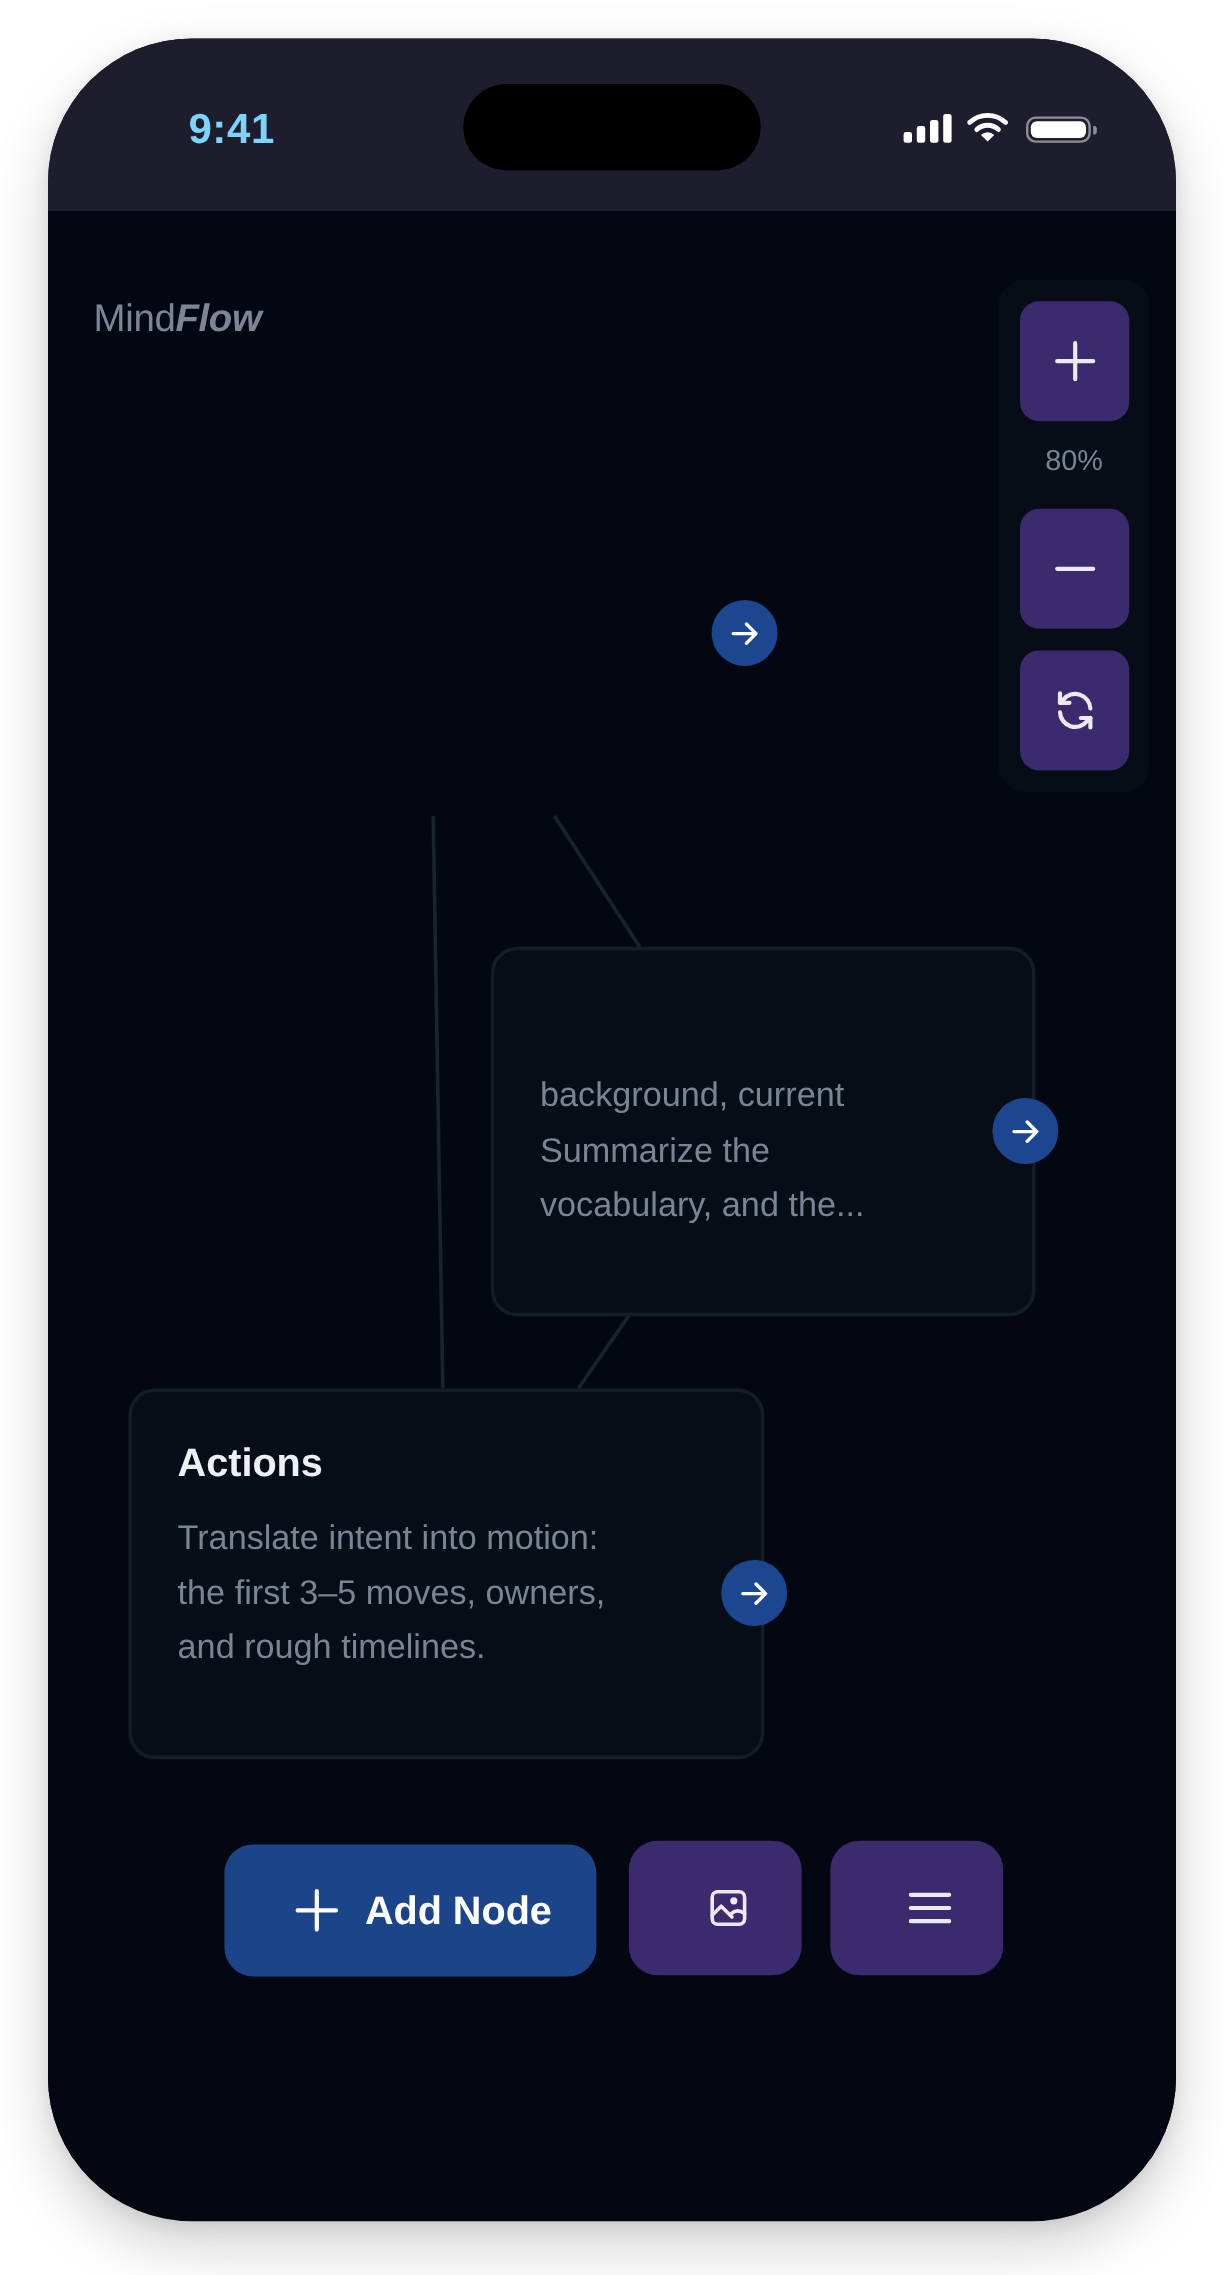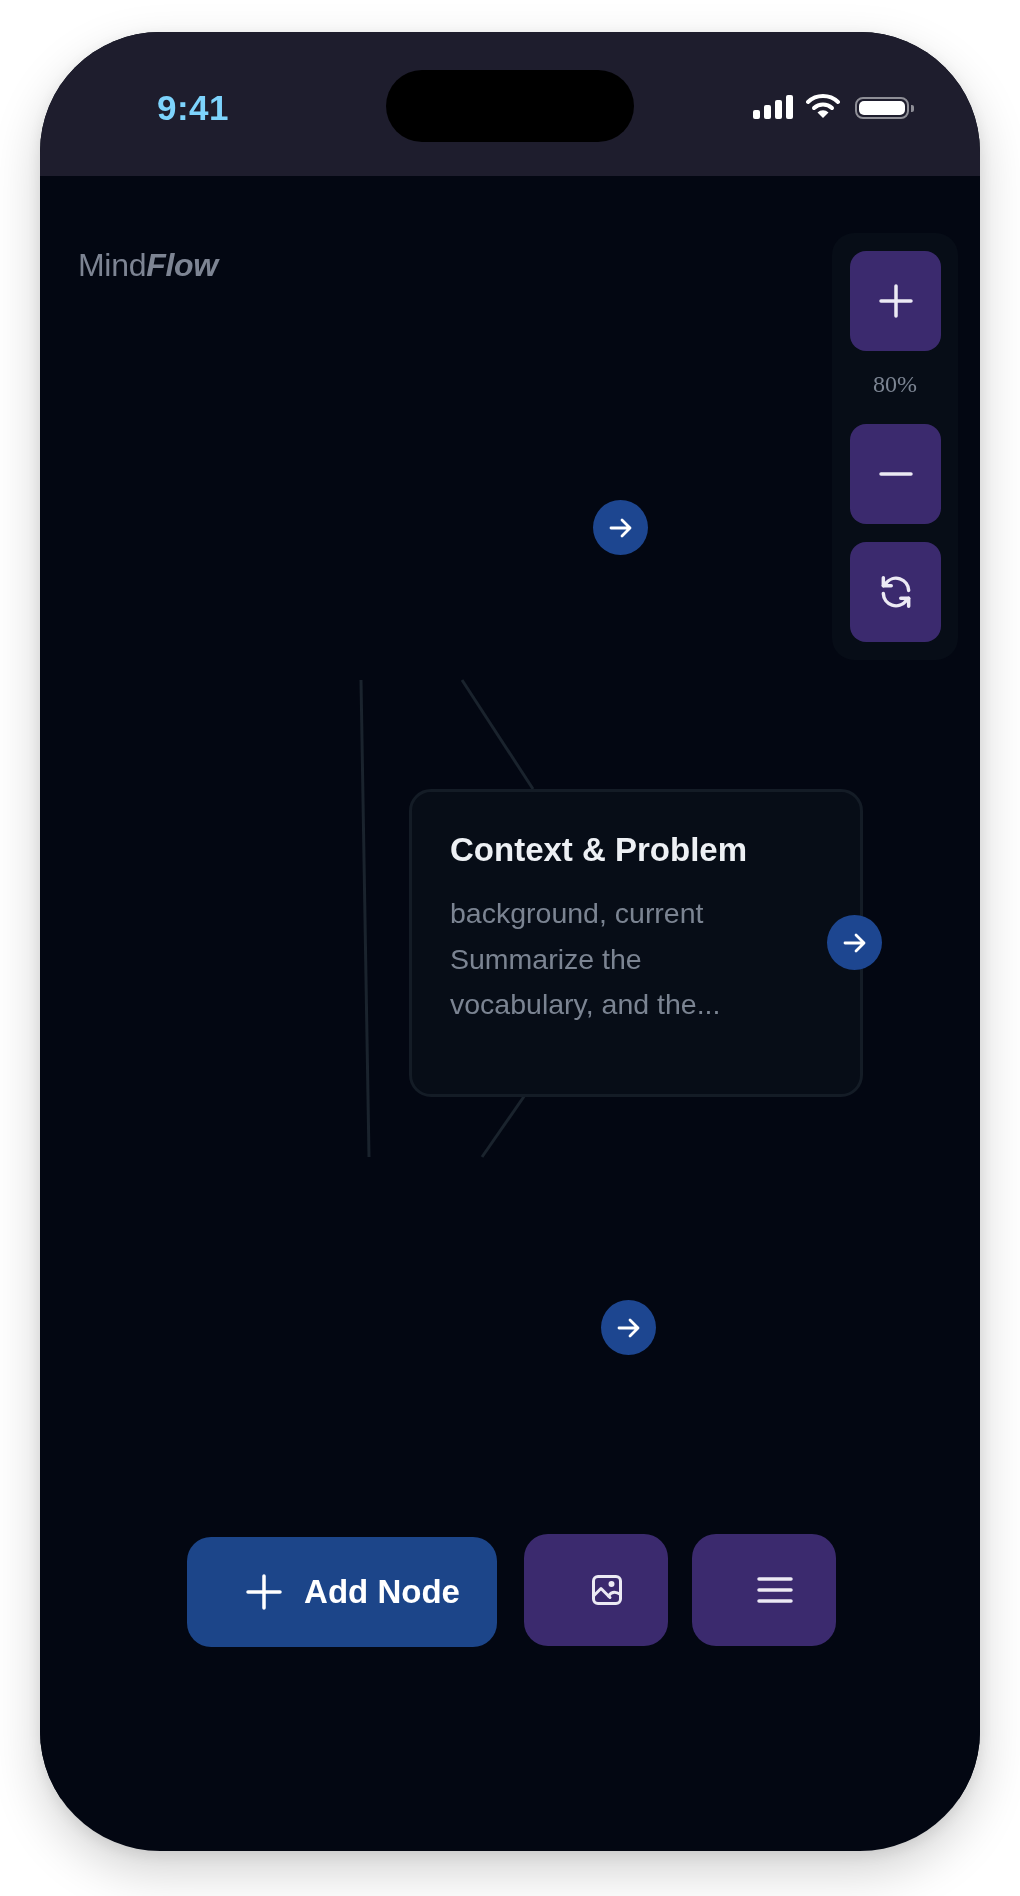--- a/index.html
+++ b/index.html
@@ -37,21 +37,21 @@
   .node-arrow {
     position: absolute; width: 55px; height: 55px; border-radius: 50%; background: #1d4690;
     display: flex; align-items: center; justify-content: center; cursor: pointer;
   }
 
   .zoom-panel { position: absolute; left: 792px; top: 57px; width: 126px; height: 427px; background: #070d17; border-radius: 22px; }
   .zoom-btn {
     position: absolute; left: 18px; width: 91px; height: 100px; background: #3b2a6e; border-radius: 16px;
     display: flex; align-items: center; justify-content: center; cursor: pointer;
   }
-  .zoom-level { position: absolute; left: 0; width: 126px; top: 138px; text-align: center; font-family: Liberation Serif, serif; font-size: 24px; color: #7b8492; }
+  .zoom-level { position: absolute; left: 0; width: 126px; top: 138px; text-align: center; font-family: Liberation Sans, sans-serif; font-size: 24px; color: #7b8492; }
 
   .toolbar-btn { position: absolute; display: flex; align-items: center; justify-content: center; cursor: pointer; padding-left: 22px; }
   .add-node { left: 147px; top: 1361px; width: 310px; height: 110px; background: #1c4589; border-radius: 24px; }
   .add-node .label { color: #ffffff; font-size: 33px; font-weight: bold; margin-left: 22px; }
   .icon-btn { top: 1358px; width: 144px; height: 112px; background: #3b2a6e; border-radius: 24px; }
 </style>
 </head>
 <body>
 
 <div class="phone">
@@ -86,33 +86,40 @@
       <line x1="485" y1="919" x2="442" y2="981" stroke="#1a232d" stroke-width="3"></line>
     </svg>
 
     <div class="node-arrow" style="left:553px; top:324px;">
       <svg width="24" height="20" viewBox="0 0 24 20">
           <path d="M2 10 H21 M13 2 L21 10 L13 18" fill="none" stroke="#fff" stroke-width="2.8" stroke-linecap="round" stroke-linejoin="round"></path>
         </svg>
     </div>
 
     <div class="node" style="left:369px; top:613px; width:454px; height:308px;">
-      <div class="node-title" style="top:39px;">Context &amp; Problem</div>
       <div class="node-body" style="top:99px;">
         <div>background, current</div>
         <div>Summarize the</div>
         <div>vocabulary, and the...</div>
       </div>
     </div>
     <div class="node-arrow" style="left:787px; top:739px;">
       <svg width="24" height="20" viewBox="0 0 24 20">
           <path d="M2 10 H21 M13 2 L21 10 L13 18" fill="none" stroke="#fff" stroke-width="2.8" stroke-linecap="round" stroke-linejoin="round"></path>
         </svg>
     </div>
 
+    <div class="node" style="left:67px; top:981px; width:530px; height:309px;">
+      <div class="node-title" style="top:40px;">Actions</div>
+      <div class="node-body" style="top:100px;">
+        <div>Translate intent into motion:</div>
+        <div>the first 3–5 moves, owners,</div>
+        <div>and rough timelines.</div>
+      </div>
+    </div>
     <div class="node-arrow" style="left:561px; top:1124px;">
       <svg width="24" height="20" viewBox="0 0 24 20">
           <path d="M2 10 H21 M13 2 L21 10 L13 18" fill="none" stroke="#fff" stroke-width="2.8" stroke-linecap="round" stroke-linejoin="round"></path>
         </svg>
     </div>
 
     <div class="zoom-panel">
       <div class="zoom-btn" style="top:18px;">
         <svg width="36" height="36" viewBox="0 0 36 36">
             <path d="M18 3 V33 M3 18 H33" stroke="#eceaf4" stroke-width="3.5" stroke-linecap="round"></path>

